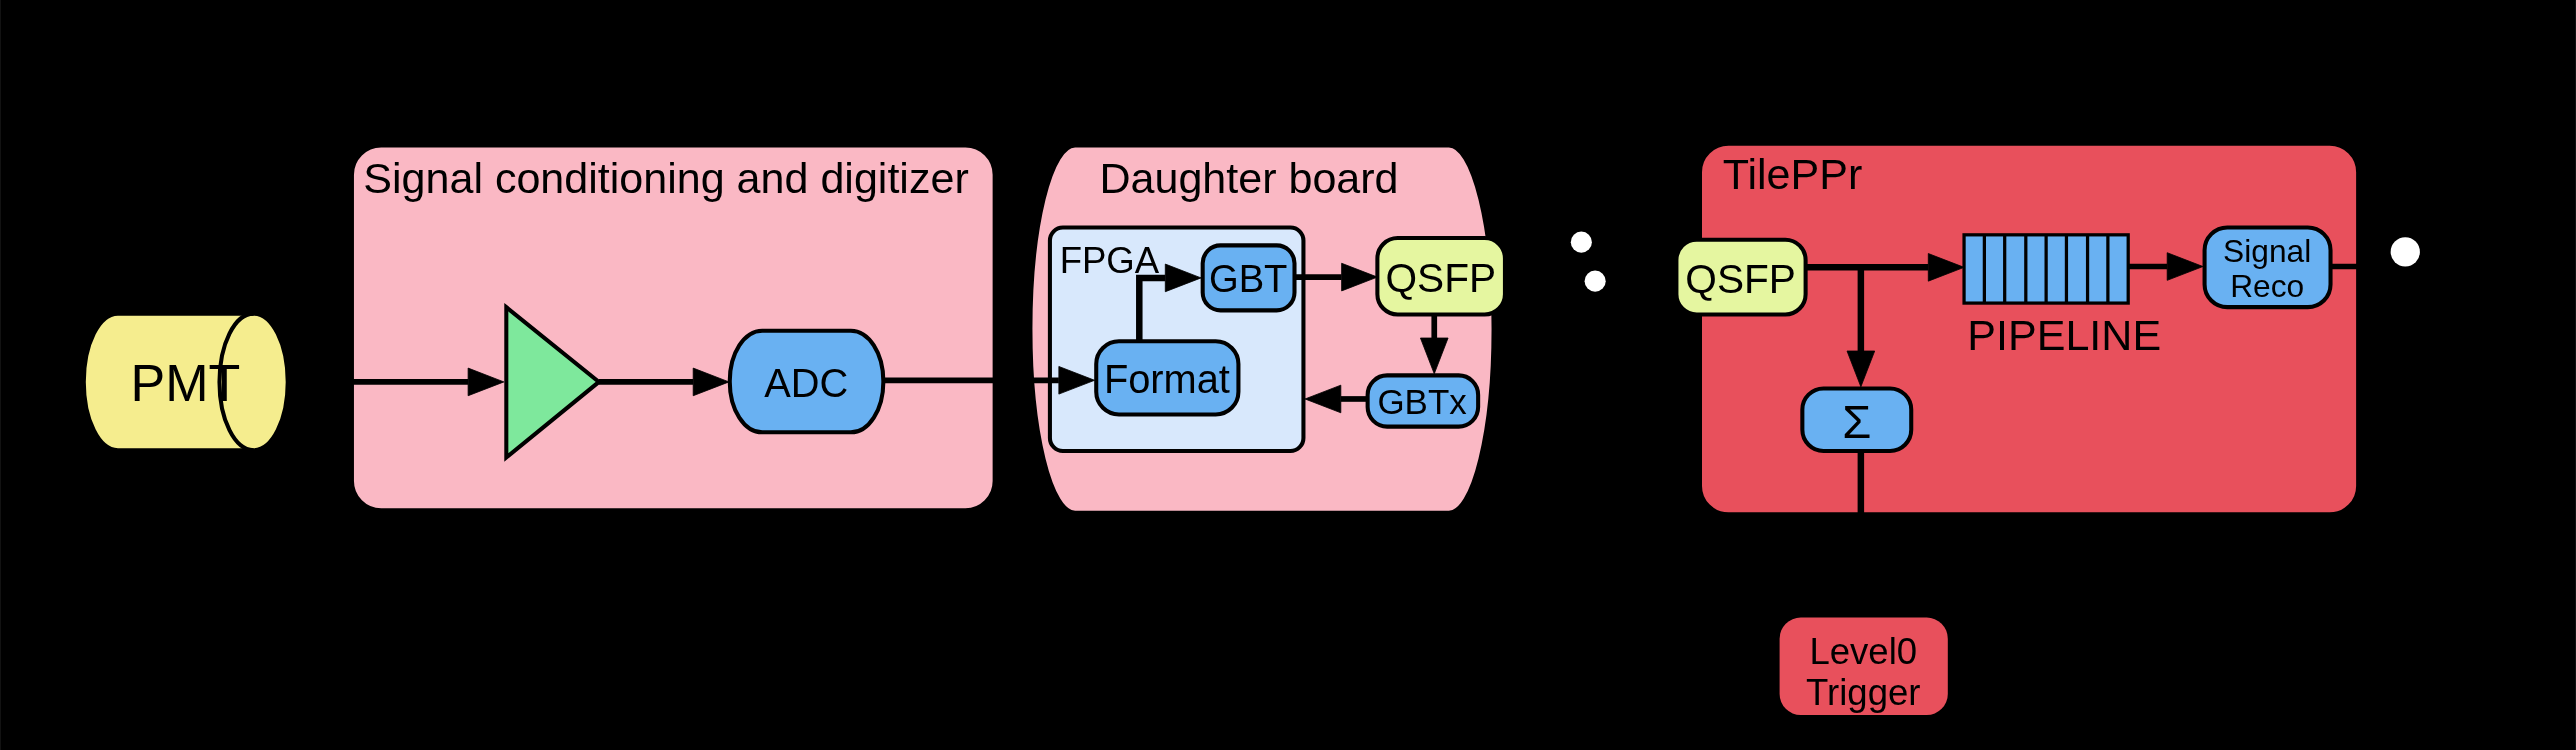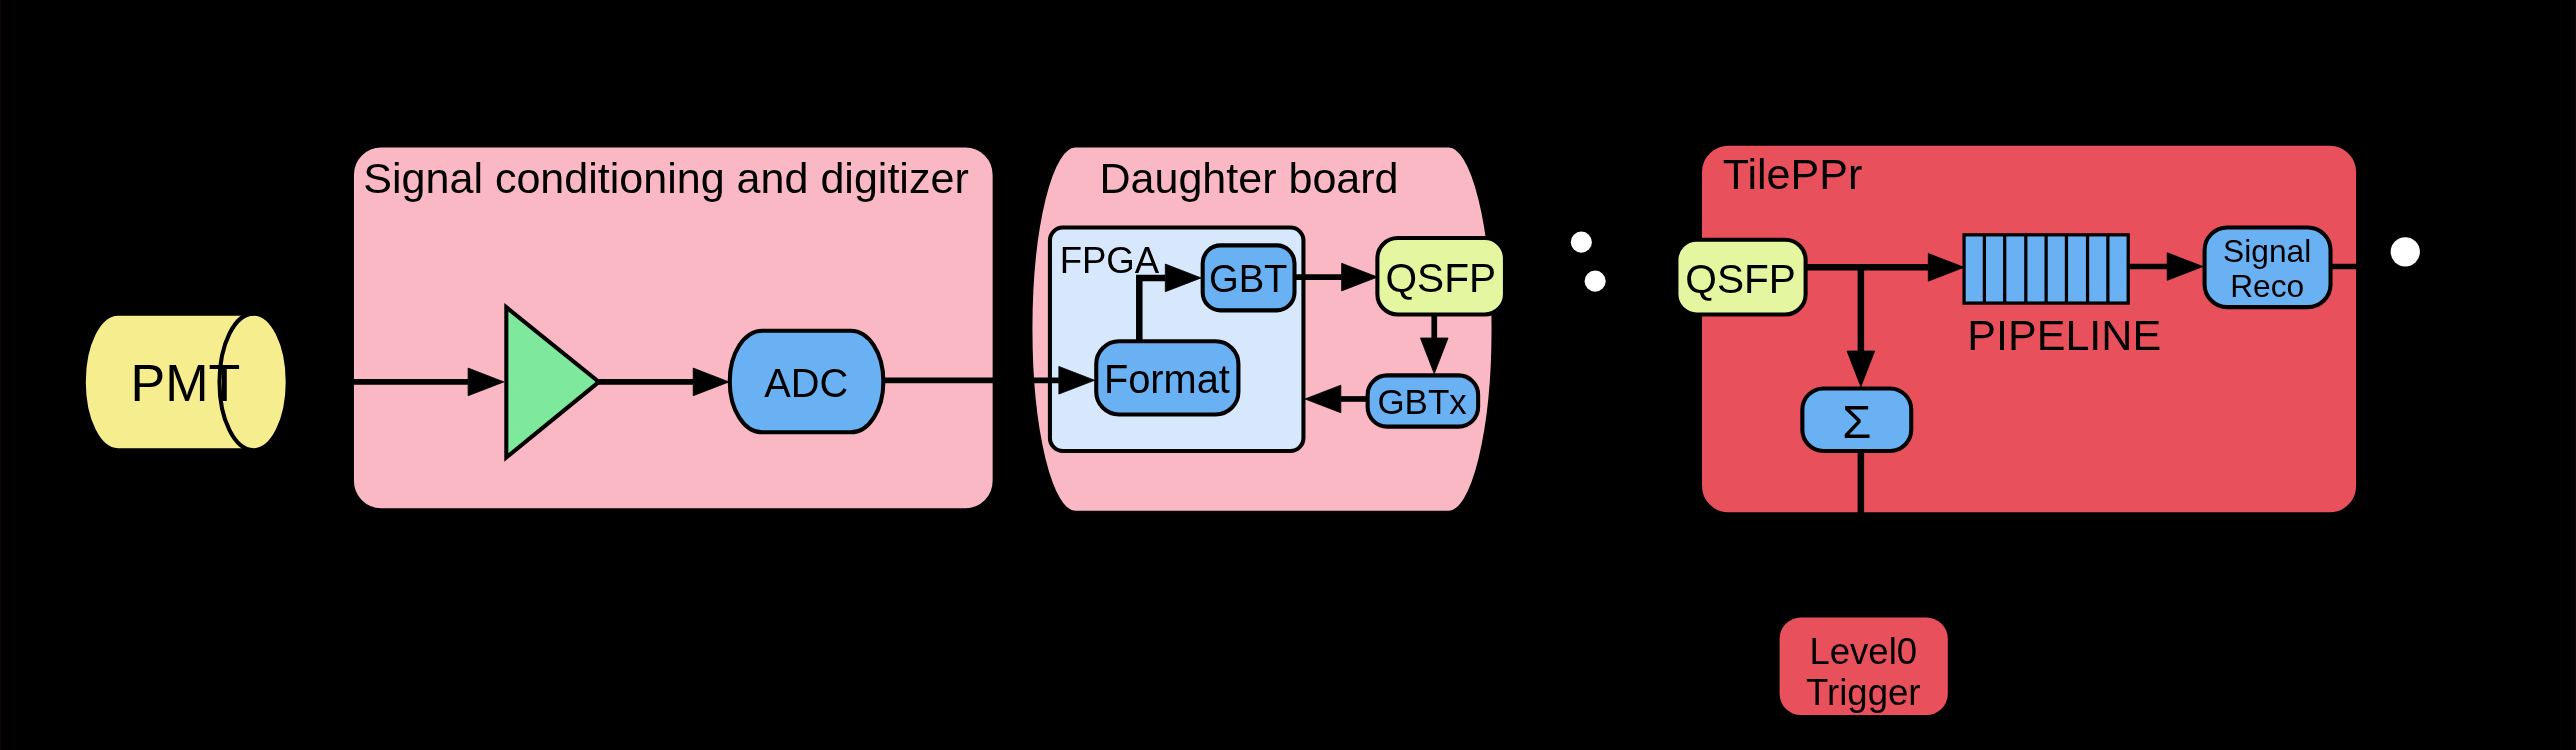--- a/index.html
+++ b/index.html
@@ -4,21 +4,21 @@
 <style>
   html, body {
     margin: 0;
     padding: 0;
     background: #000000;
   }
   .stage {
     position: relative;
     width: 2576px;
     height: 750px;
-    background: #be185d;
+    background: #e5e5e5;
     overflow: hidden;
   }
   svg text {
     font-family: "Liberation Sans", sans-serif;
     fill: #000000;
   }
 </style>
 </head>
 <body>
 

